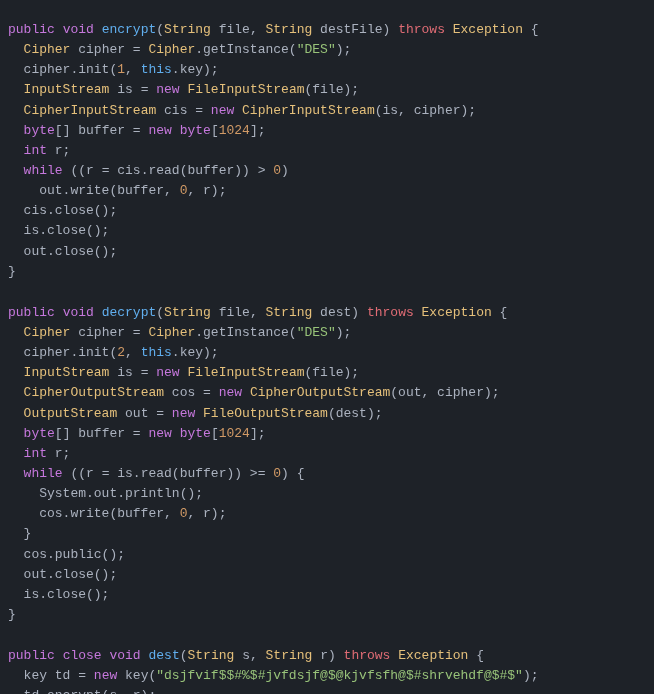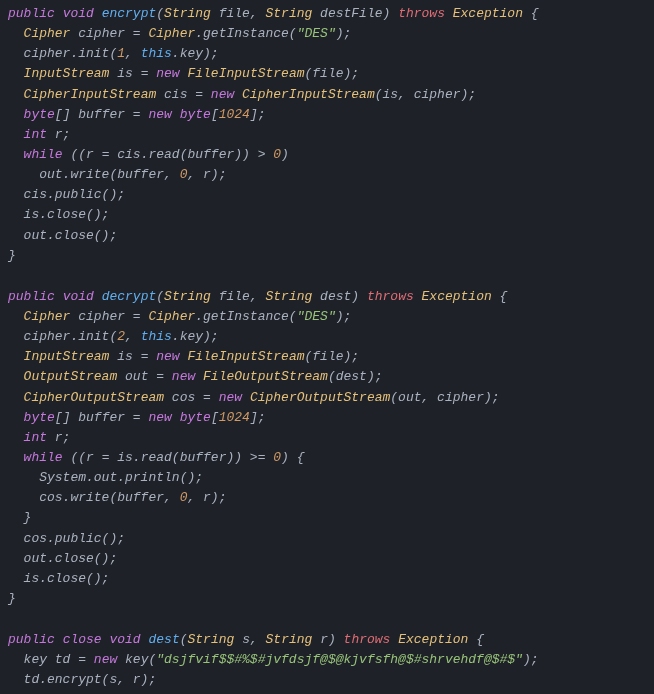--- a/index.html
+++ b/index.html
@@ -15,23 +15,22 @@
       font-family: 'Courier New', Courier, monospace;
       font-size: 13px;
       line-height: 1.55;
       overflow: hidden;
     }
 
     .code-container {
       width: 654px;
       height: 694px;
       background-color: #1e2228;
-      padding: 4px 0;
+      padding: 20px 0;
       overflow: hidden;
-      font-style: italic;
     }
 
     .code-line {
       display: block;
       padding: 0 8px;
       white-space: pre;
       color: #abb2bf;
     }
 
     .kw { color: #c678dd; } 
@@ -51,33 +50,33 @@
 
   <span class="code-line"><span class="kw">public</span> <span class="kw">void</span> <span class="fn">encrypt</span>(<span class="type">String</span> file, <span class="type">String</span> destFile) <span class="throws">throws</span> <span class="exc">Exception</span> {</span>
   <span class="code-line">  <span class="type">Cipher</span> cipher = <span class="type">Cipher</span>.getInstance(<span class="str">"DES"</span>);</span>
   <span class="code-line">  cipher.init(<span class="num">1</span>, <span class="kw2">this</span>.key);</span>
   <span class="code-line">  <span class="type">InputStream</span> is = <span class="kw">new</span> <span class="type">FileInputStream</span>(file);</span>
   <span class="code-line">  <span class="type">CipherInputStream</span> cis = <span class="kw">new</span> <span class="type">CipherInputStream</span>(is, cipher);</span>
   <span class="code-line">  <span class="kw">byte</span>[] buffer = <span class="kw">new</span> <span class="kw">byte</span>[<span class="num">1024</span>];</span>
   <span class="code-line">  <span class="kw">int</span> r;</span>
   <span class="code-line">  <span class="kw">while</span> ((r = cis.read(buffer)) &gt; <span class="num">0</span>)</span>
   <span class="code-line">    out.write(buffer, <span class="num">0</span>, r);</span>
-  <span class="code-line">  cis.public();</span>
+  <span class="code-line">  cis.close();</span>
   <span class="code-line">  is.close();</span>
   <span class="code-line">  out.close();</span>
   <span class="code-line">}</span>
 
   <span class="empty"></span>
 
   <span class="code-line"><span class="kw">public</span> <span class="kw">void</span> <span class="fn">decrypt</span>(<span class="type">String</span> file, <span class="type">String</span> dest) <span class="throws">throws</span> <span class="exc">Exception</span> {</span>
   <span class="code-line">  <span class="type">Cipher</span> cipher = <span class="type">Cipher</span>.getInstance(<span class="str">"DES"</span>);</span>
   <span class="code-line">  cipher.init(<span class="num">2</span>, <span class="kw2">this</span>.key);</span>
   <span class="code-line">  <span class="type">InputStream</span> is = <span class="kw">new</span> <span class="type">FileInputStream</span>(file);</span>
+  <span class="code-line">  <span class="type">CipherOutputStream</span> cos = <span class="kw">new</span> <span class="type">CipherOutputStream</span>(out, cipher);</span>
   <span class="code-line">  <span class="type">OutputStream</span> out = <span class="kw">new</span> <span class="type">FileOutputStream</span>(dest);</span>
-  <span class="code-line">  <span class="type">CipherOutputStream</span> cos = <span class="kw">new</span> <span class="type">CipherOutputStream</span>(out, cipher);</span>
   <span class="code-line">  <span class="kw">byte</span>[] buffer = <span class="kw">new</span> <span class="kw">byte</span>[<span class="num">1024</span>];</span>
   <span class="code-line">  <span class="kw">int</span> r;</span>
   <span class="code-line">  <span class="kw">while</span> ((r = is.read(buffer)) &gt;= <span class="num">0</span>) {</span>
   <span class="code-line">    System.out.println();</span>
   <span class="code-line">    cos.write(buffer, <span class="num">0</span>, r);</span>
   <span class="code-line">  }</span>
   <span class="code-line">  cos.public();</span>
   <span class="code-line">  out.close();</span>
   <span class="code-line">  is.close();</span>
   <span class="code-line">}</span>

